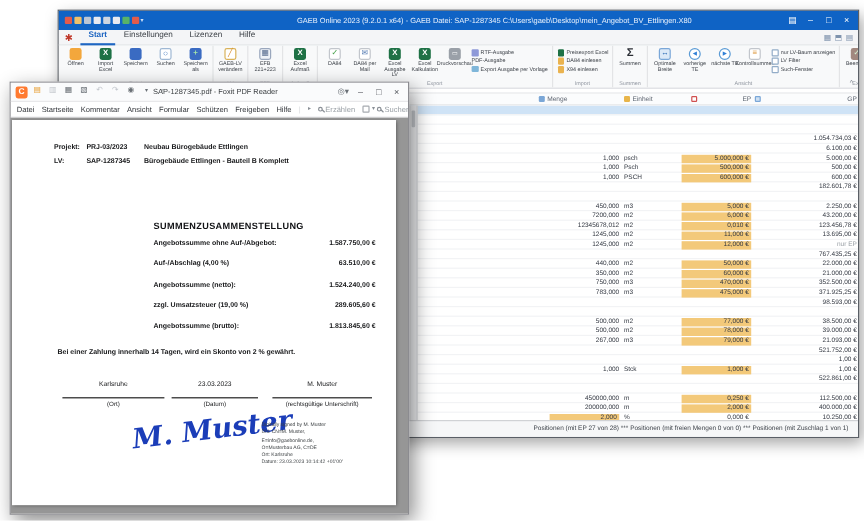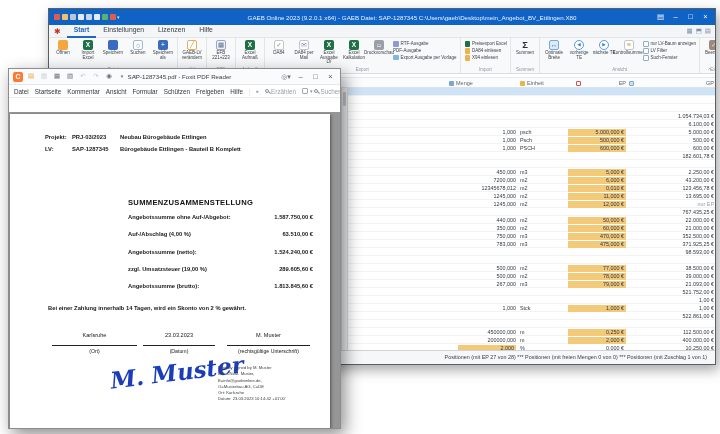--- a/index.html
+++ b/index.html
@@ -120,21 +120,21 @@
   
   .p-menu{position:absolute;left:0;top:16px;right:0;height:13px;background:#fff;border-bottom:1px solid #ececef;
           display:flex;align-items:center;padding:0 5px;gap:6px;font-size:6.3px;color:#33363b;white-space:nowrap;overflow:hidden;}
   .p-menu .mi{cursor:default;}
   .mag{width:4px;height:4px;border:1px solid #8a8f96;border-radius:50%;position:relative;display:inline-block;flex:none;}
   .mag::after{content:"";position:absolute;width:3px;height:1px;background:#8a8f96;transform:rotate(45deg);right:-2.5px;bottom:-1px;}
   .ph{color:#9aa0a6;}
   .mgrp{display:flex;align-items:center;gap:2px;}
   .msep{color:#d7d9dc;}
   
-  .p-content{position:absolute;left:0;top:29px;right:0;bottom:0;background:#969696;overflow:hidden;margin-top:14px;}
+  .p-content{position:absolute;left:0;top:29px;right:0;bottom:0;background:#969696;overflow:hidden;}
   .page{position:absolute;left:1px;top:2px;width:320px;height:321px;background:#fff;box-shadow:1px 1px 3px rgba(0,0,0,.45);}
   .pg-row{position:absolute;font-size:5.8px;font-weight:bold;color:#17181a;white-space:nowrap;}
   .pg-title{position:absolute;left:118px;top:84px;font-size:7.6px;font-weight:bold;letter-spacing:.3px;color:#101114;}
   .sums{position:absolute;left:118px;right:17px;top:100px;}
   .sumrow{height:17.3px;display:flex;justify-content:space-between;align-items:flex-start;}
   .sumrow span{font-size:5.8px;font-weight:bold;color:#17181a;white-space:nowrap;}
   .pg-note{position:absolute;left:38px;top:191px;font-size:5.8px;font-weight:bold;color:#17181a;white-space:nowrap;}
   .sigcol{position:absolute;top:218px;height:22px;}
   .sigcol .v{position:absolute;left:0;right:0;top:0;text-align:center;font-size:5.6px;color:#17181a;}
   .sigcol .ln{position:absolute;left:0;right:0;top:13px;border-bottom:1px solid #222;}

